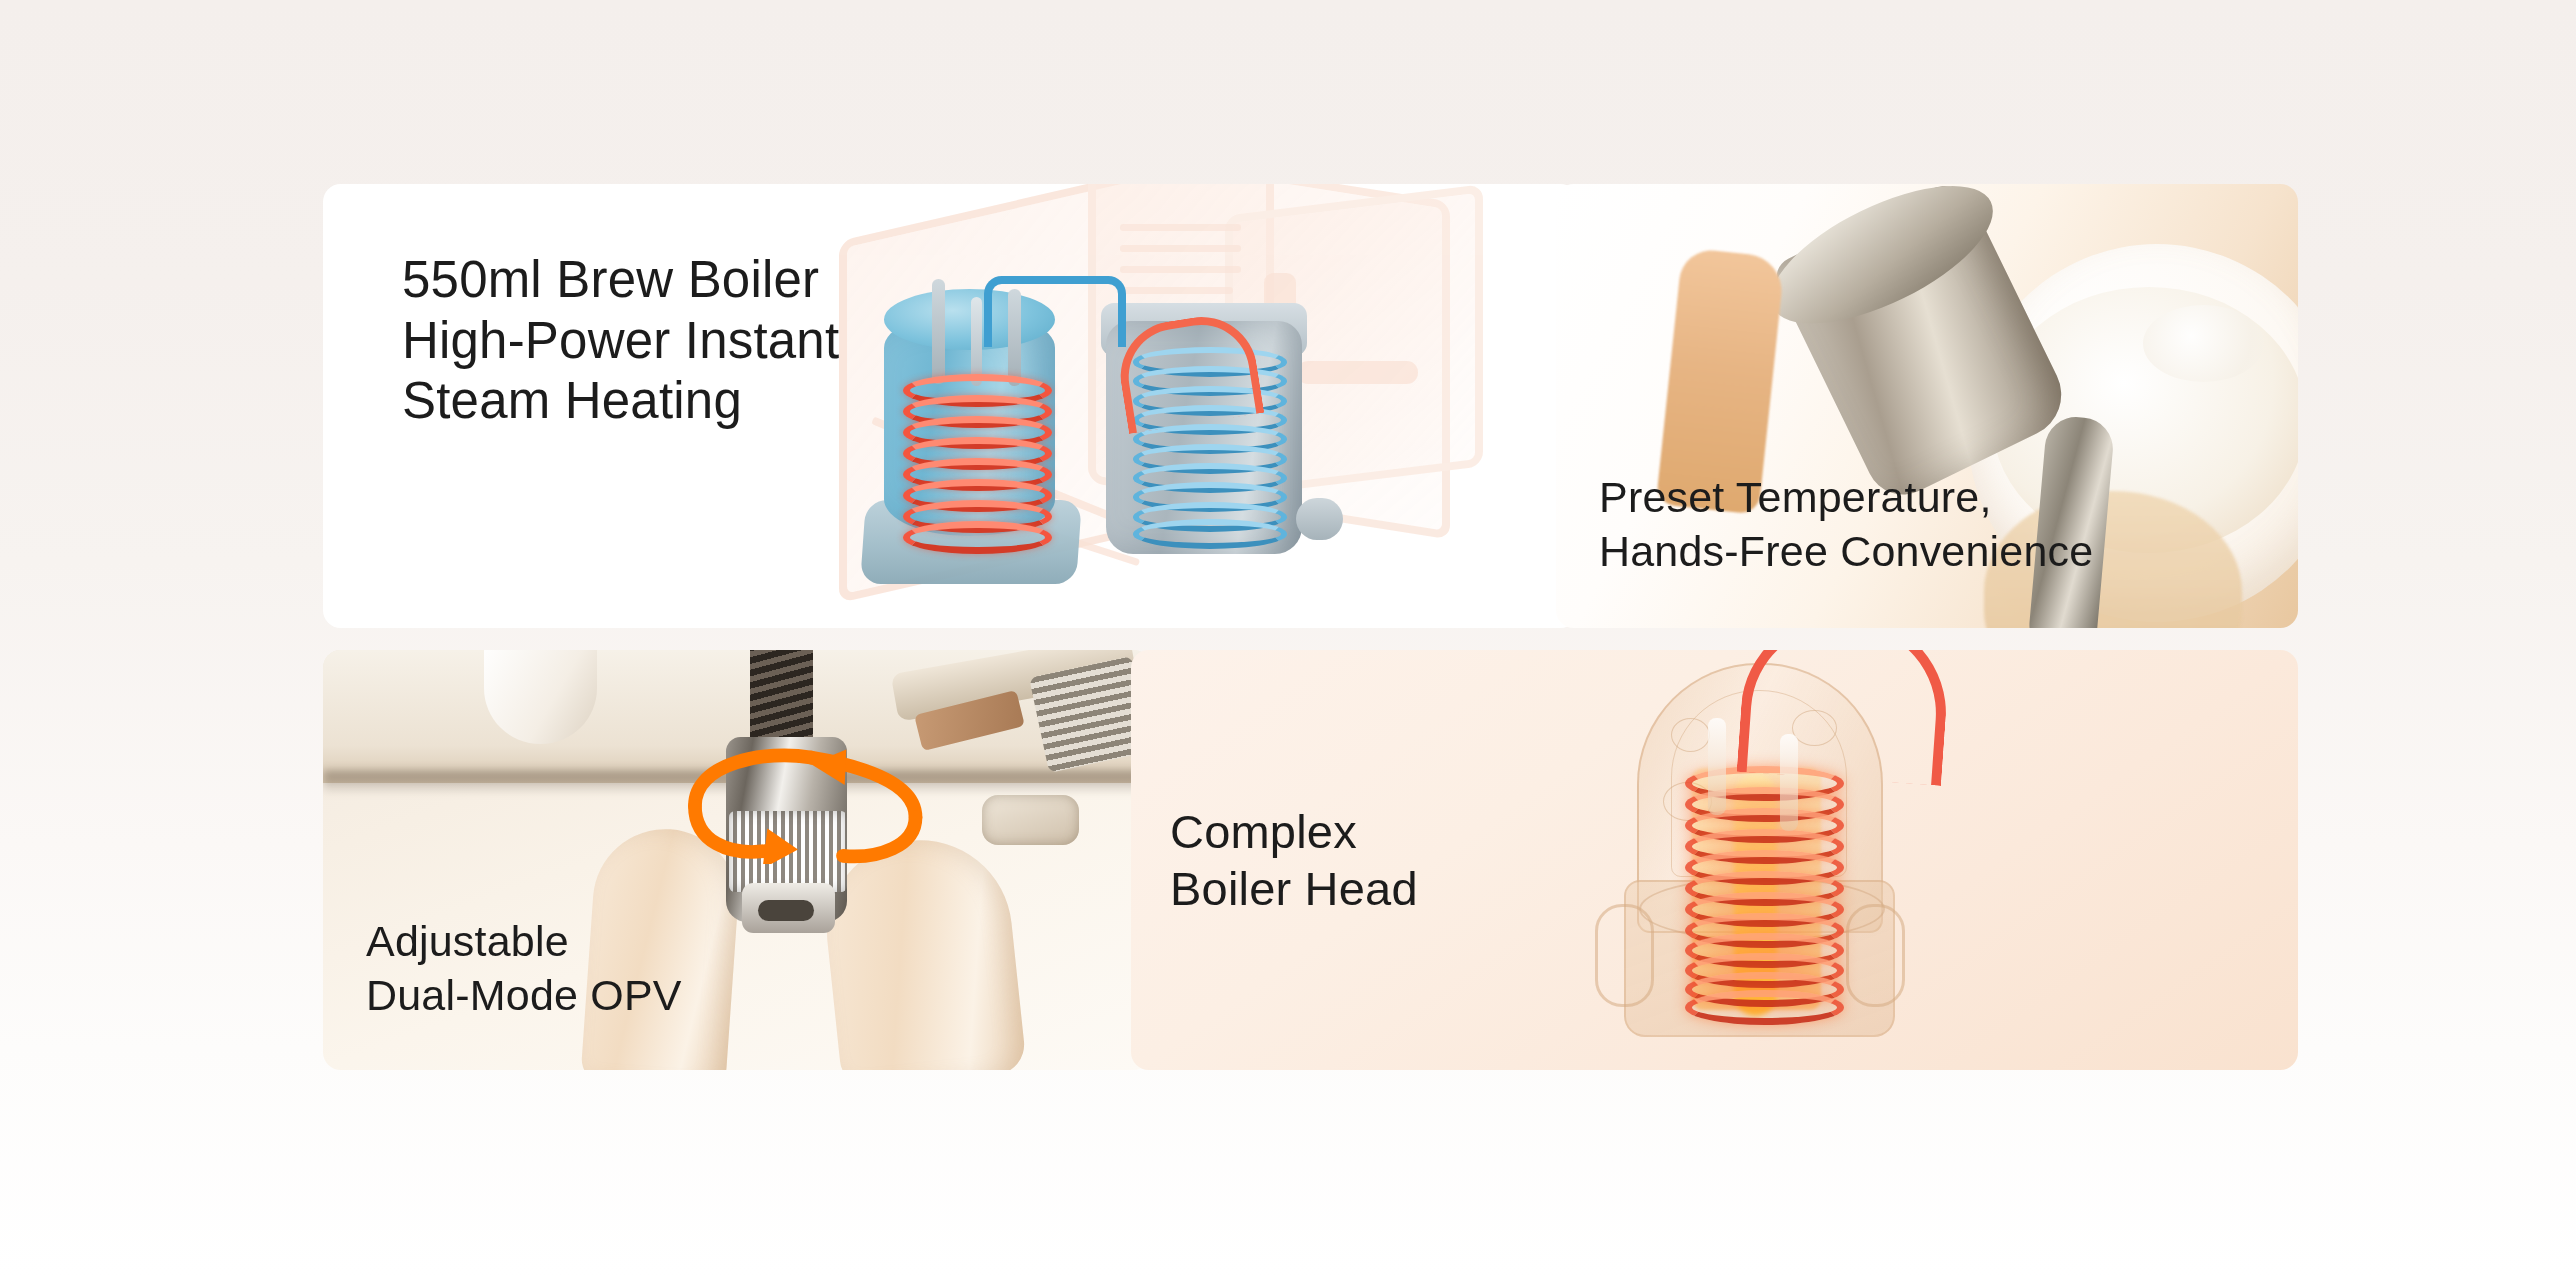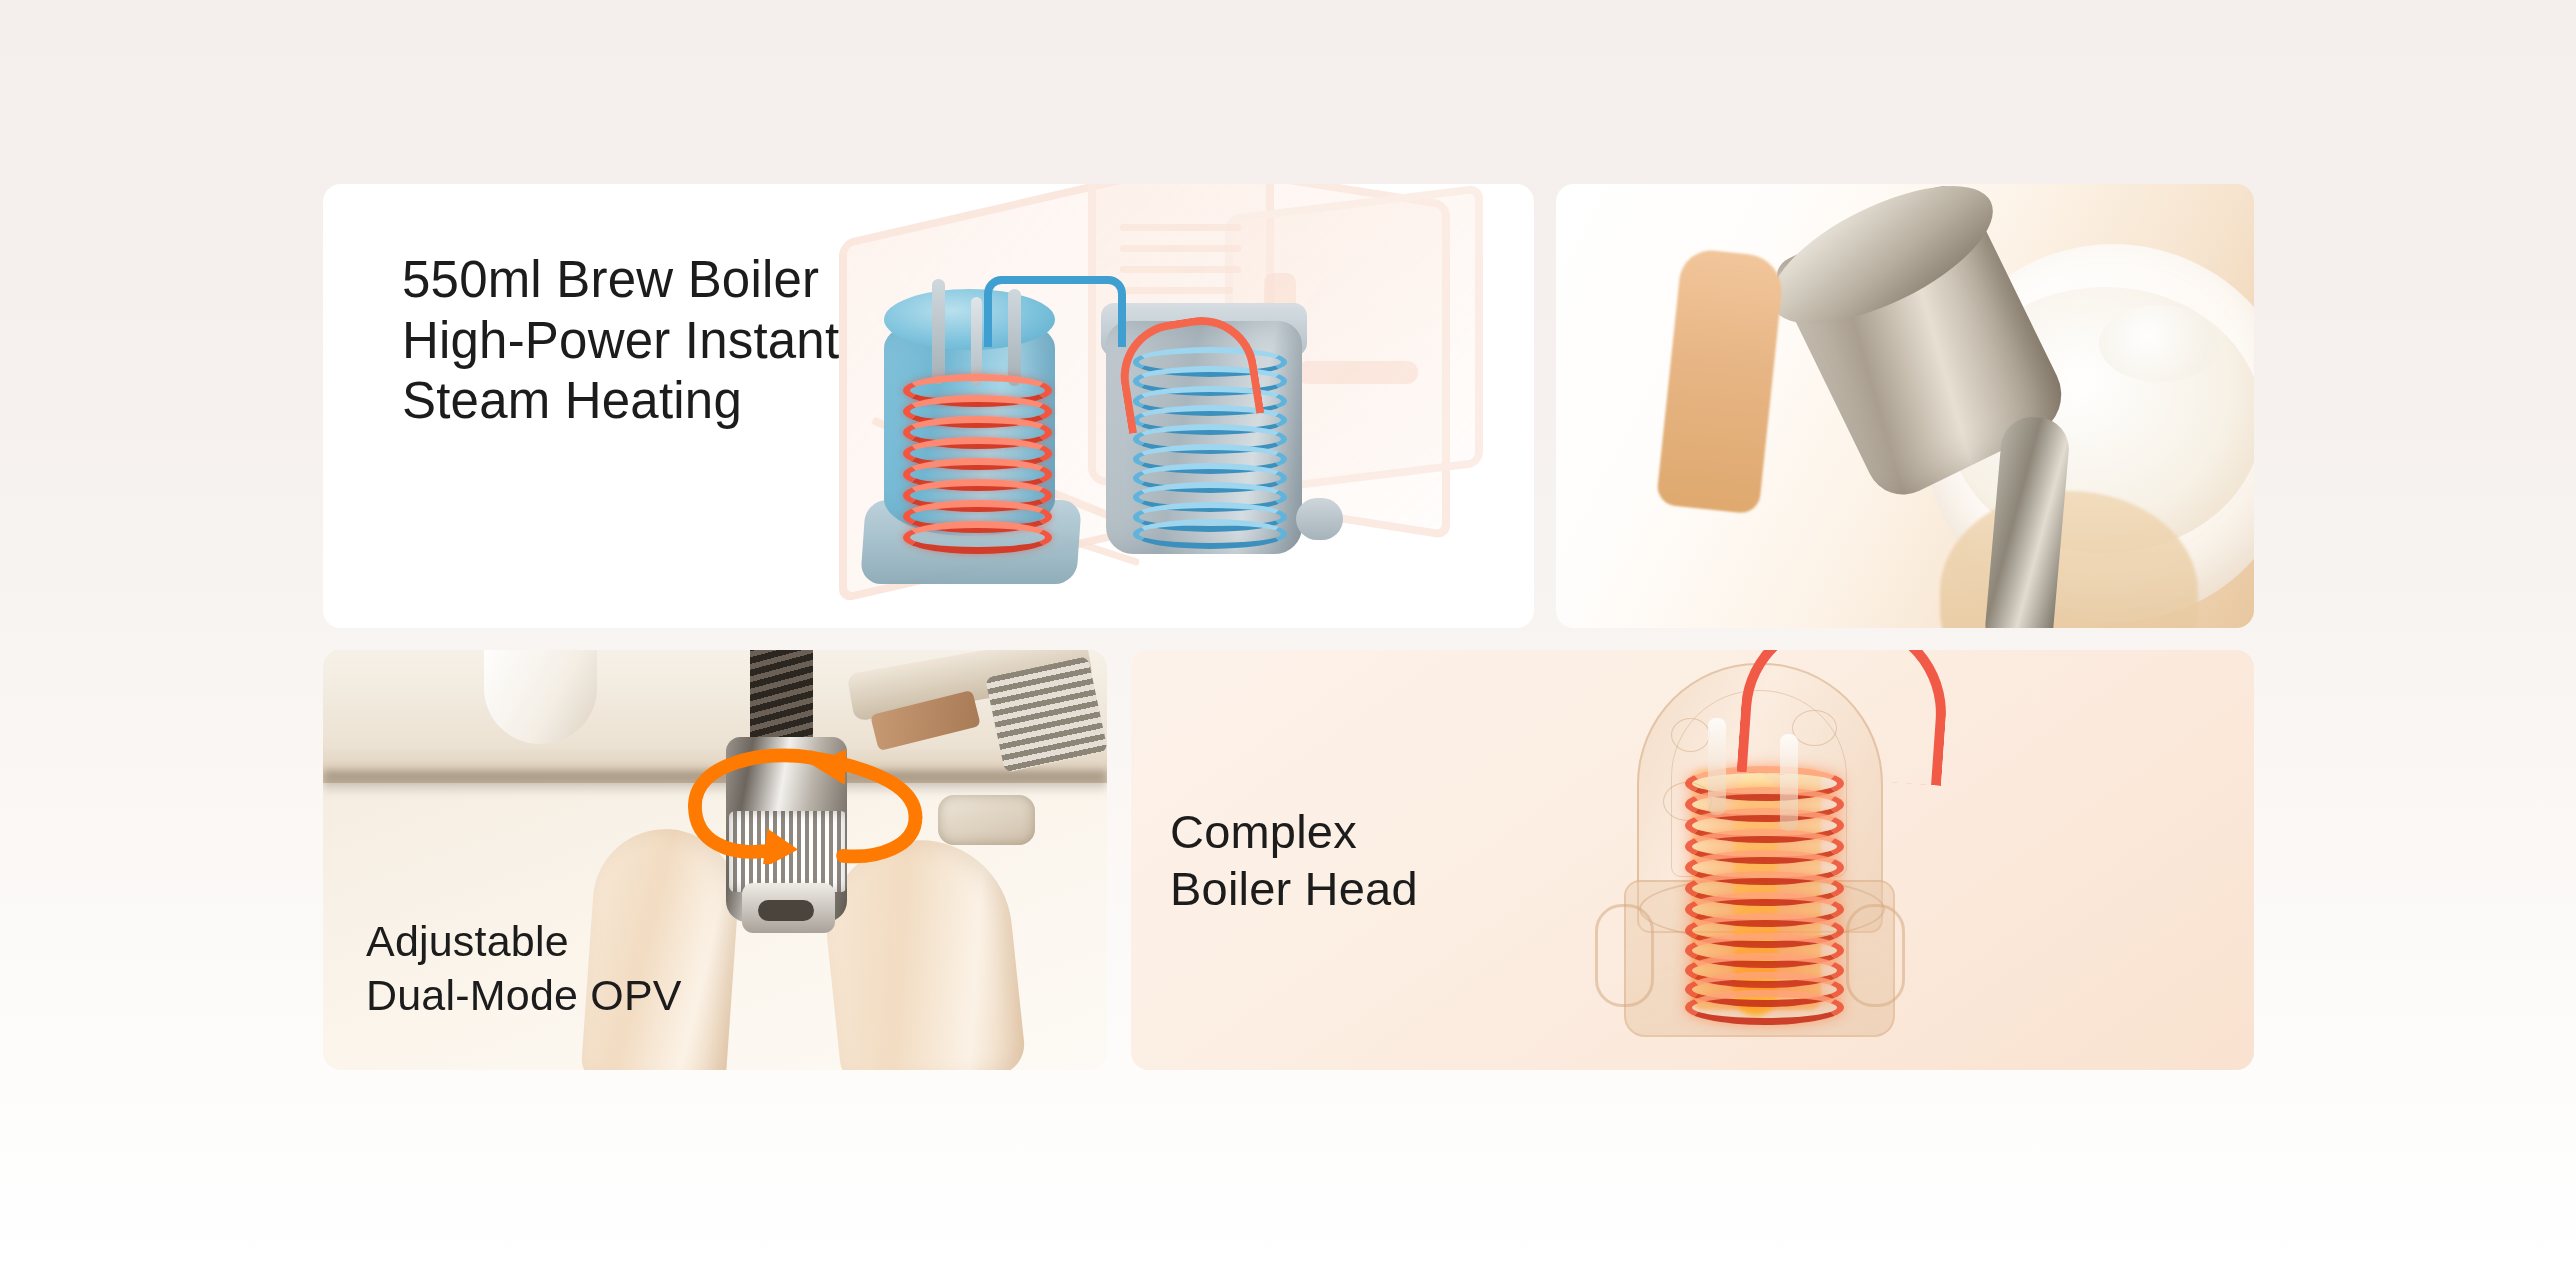--- a/index.html
+++ b/index.html
@@ -6,21 +6,21 @@
   html,body{margin:0;padding:0;}
   body{
     width:2576px;height:1278px;overflow:hidden;
     font-family:"Liberation Sans","DejaVu Sans",sans-serif;
     background:linear-gradient(180deg,#f4efec 0%,#f5f0ed 22%,#f7f3f0 44%,#fbf8f6 66%,#fdfcfb 82%,#ffffff 100%);
     position:relative;
   }
   .stage{position:absolute;inset:0;}
 
   
-  .card{position:absolute;border-radius:17.7px;overflow:hidden;}
+  .card{position:absolute;border-radius:17.7px;overflow:hidden;padding-left:44px;}
   .card .caption{
     position:absolute;z-index:40;
     color:#1c1c1c;font-weight:300;
     letter-spacing:0.2px;
     white-space:pre-line;
   }
 
   
   #card-boiler{left:323px;top:184px;width:1211px;height:444px;background:#ffffff;}
   #card-boiler .caption{left:79px;top:66px;font-size:51px;line-height:1.19;}
@@ -306,20 +306,22 @@
       <div class="milk-surface"></div>
       <div class="cream-lower"></div>
       <div class="pitcher">
         <div class="pitcher-body"></div>
         <div class="pitcher-lip"></div>
       </div>
       <div class="pour"></div>
       <div class="wand"></div>
       <div class="foam"></div>
     </div>
+    <div class="caption">Preset Temperature,
+Hands-Free Convenience</div>
   </div>
 
   <div class="card" id="card-opv">
     <div class="opv-art">
       <div class="machine-underside"></div>
       <div class="under-shadow"></div>
       <div class="white-spout"></div>
       <div class="rail"></div>
       <div class="metal-stack"></div>
       <div class="wood-chip"></div>

